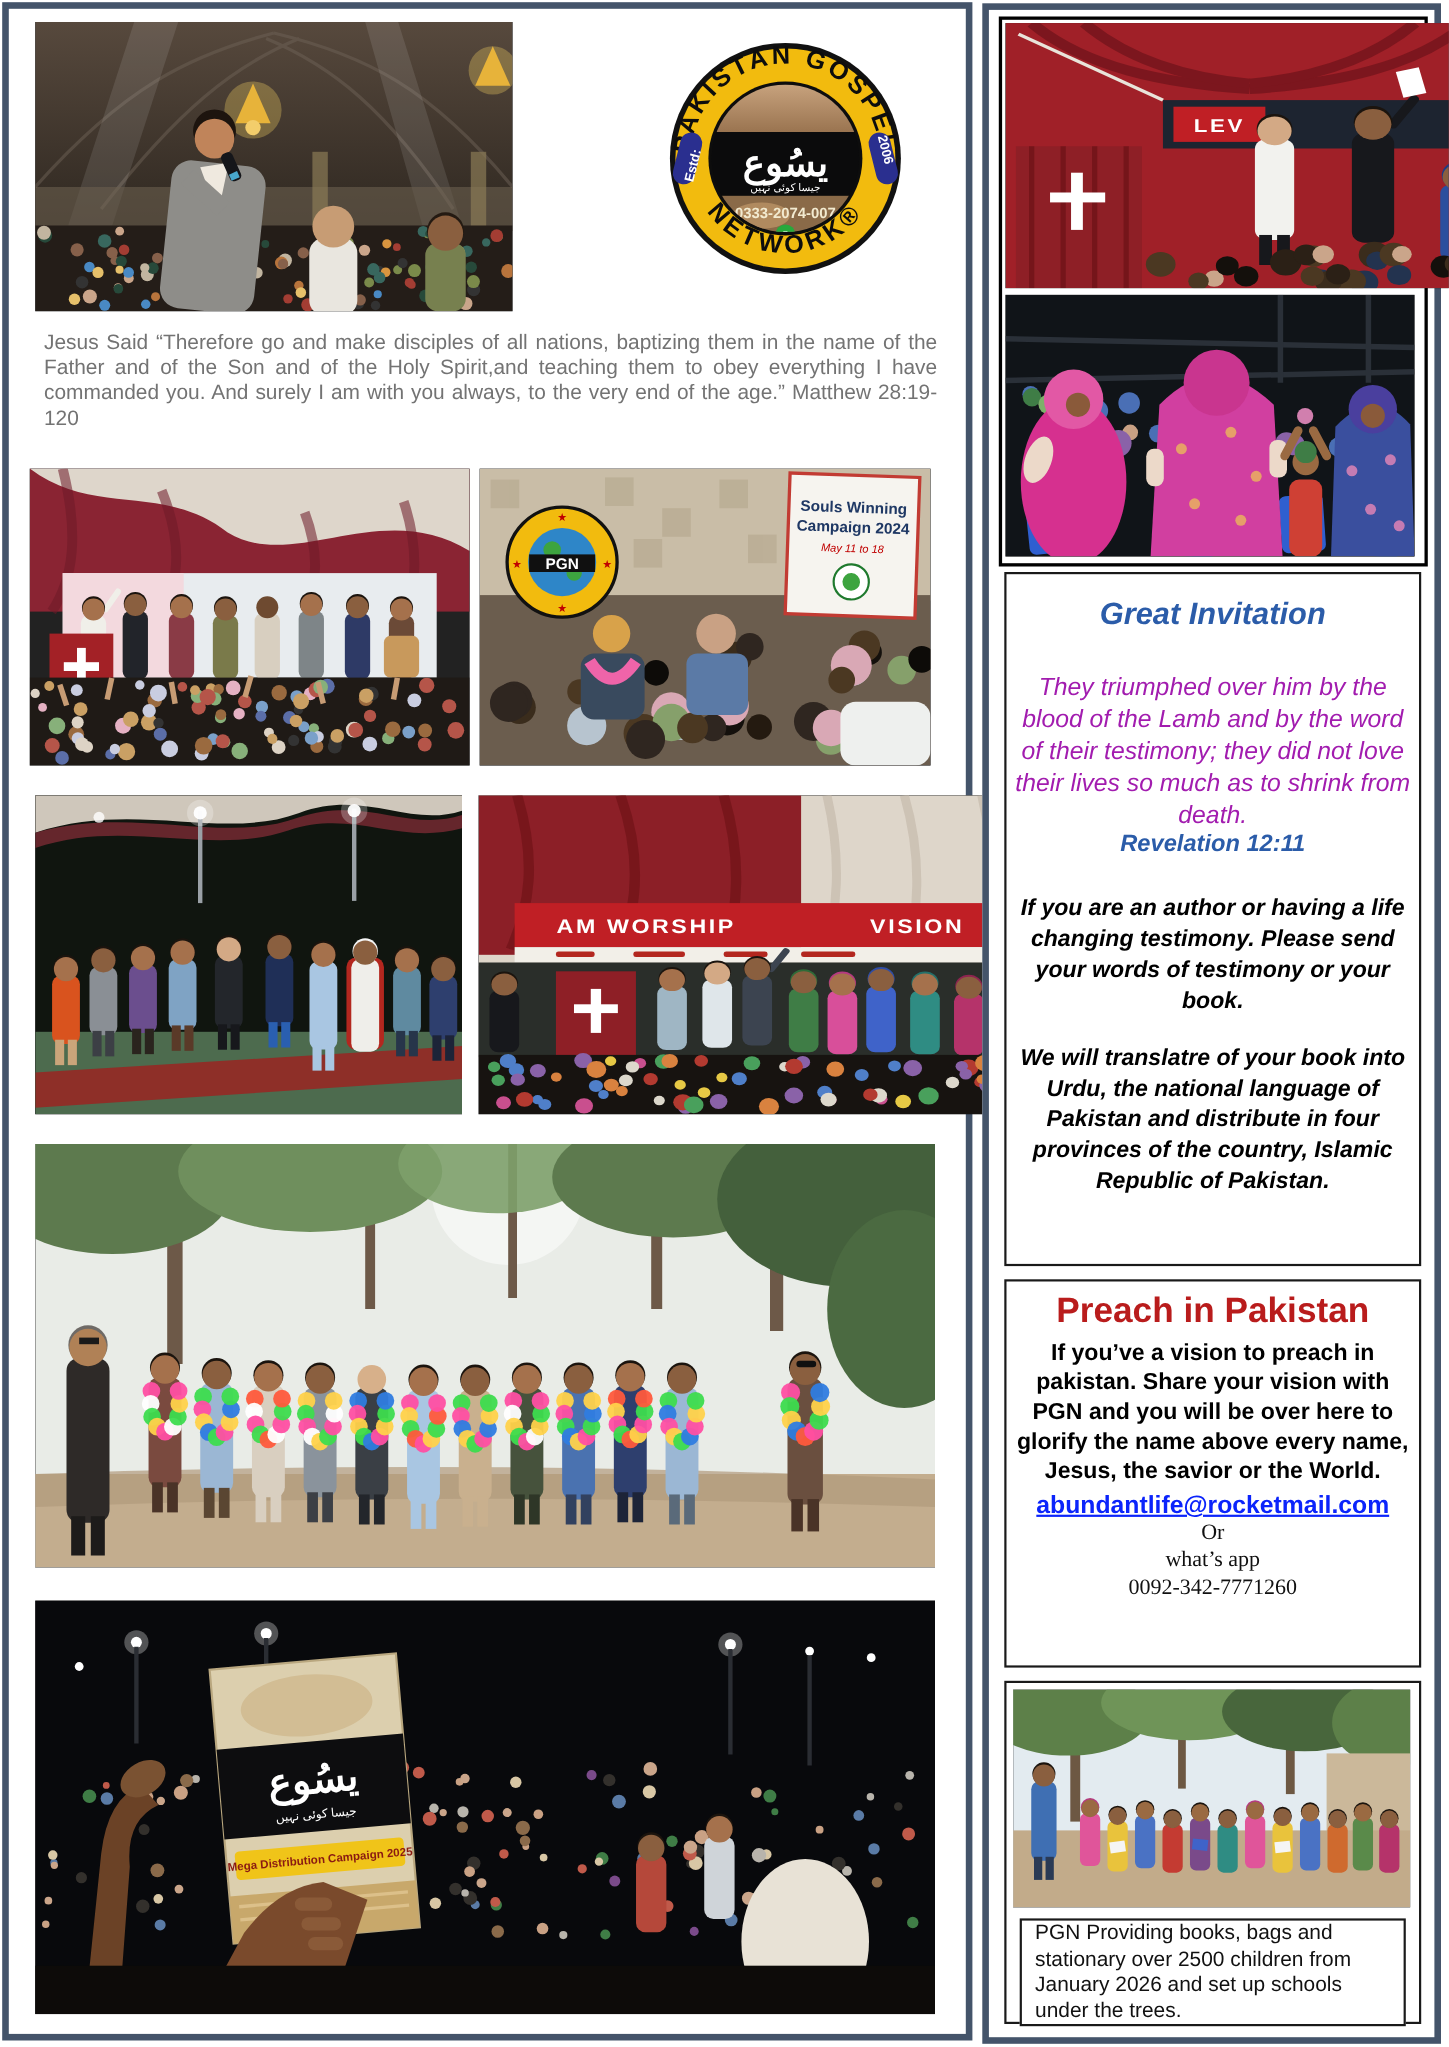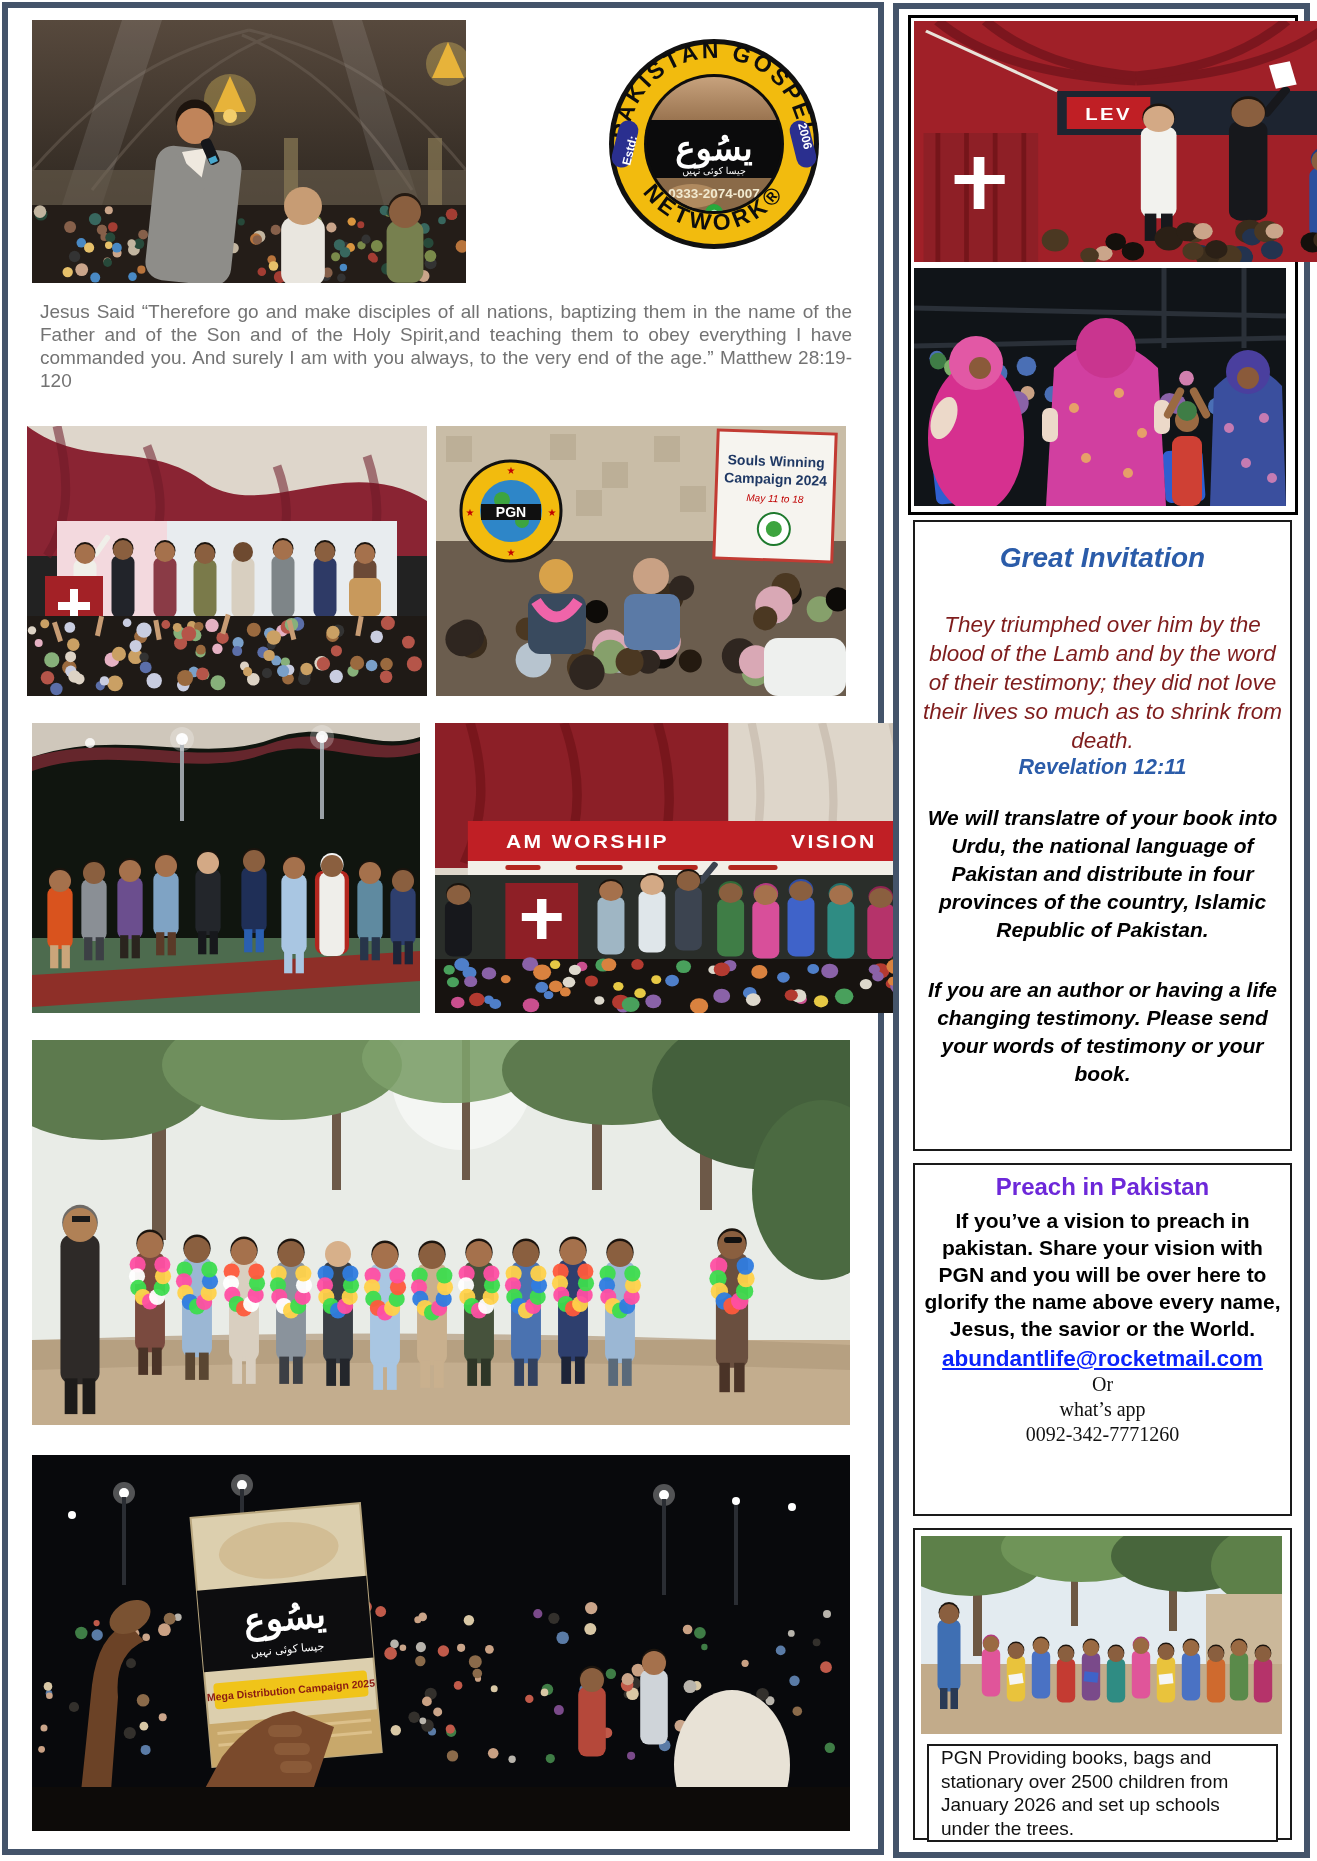--- a/index.html
+++ b/index.html
@@ -25,26 +25,26 @@
   #ph-worship-stage{left:427px;top:715px;width:488px;height:290px;}
   #ph-garlands{left:24px;top:1032px;width:818px;height:385px;}
   #ph-night-book{left:24px;top:1447px;width:818px;height:376px;}
   
   #rb-photos{position:absolute;left:9px;top:6px;width:384px;height:494px;border:3px solid #000;background:#fff;}
   #ph-podium{left:3px;top:3px;width:444px;height:241px;}
   #ph-women{left:3px;top:250px;width:372px;height:238px;}
   .textbox{position:absolute;border:2px solid #1a1a1a;background:#fff;text-align:center;}
   #invitation-box{left:14px;top:511px;width:375px;height:627px;font-style:italic;}
   #invitation-title{margin:20px 8px 0;font-size:28px;font-weight:bold;color:#2b5ca9;}
-  .verse{margin:36px 6px 0;font-size:22.5px;line-height:29px;color:#7f1d1d;}
+  .verse{margin:36px 6px 0;font-size:22.5px;line-height:29px;color:#a21caf;}
   .verse-ref{margin:0 6px;font-size:21.5px;font-weight:bold;color:#2b5ca9;}
   .bold-para{margin:24px 10px 0;font-size:21px;line-height:28px;font-weight:bold;color:#000;}
   #invitation-box .bold-para.first{margin-top:32px;}
   #preach-box{left:14px;top:1154px;width:375px;height:349px;}
-  #preach-title{margin:8px 8px 0;font-size:24px;font-weight:bold;color:#6d28d9;}
+  #preach-title{margin:8px 8px 0;font-size:32px;font-weight:bold;color:#b91c1c;}
   #preach-body{margin:6px 4px 0;font-size:21px;line-height:27px;font-weight:bold;color:#000;}
   #preach-email{display:block;margin:4px 0 0;font-size:22.5px;font-weight:bold;color:#0b24fb;text-decoration:underline;cursor:pointer;}
   .serif-line{margin:0;font-family:"Liberation Serif", serif;font-size:20px;line-height:25px;color:#111;}
   #bottom-box{left:14px;top:1519px;width:375px;height:308px;}
   #ph-children{left:6px;top:6px;width:361px;height:198px;}
   #caption-box{position:absolute;left:12px;right:12px;top:214px;border:2px solid #1a1a1a;background:#fff;}
   #caption-box p{margin:0;padding:0 12px;font-size:19px;line-height:23.5px;color:#111;text-align:left;}
 </style>
 </head>
 <body>
@@ -1306,22 +1306,22 @@
             </g>
         </g>
       </svg>
     </div>
   </div>
 
   <div id="invitation-box" class="textbox">
     <h2 id="invitation-title">Great Invitation</h2>
     <p class="verse">They triumphed over him by the blood of the Lamb and by the word of their testimony; they did not love their lives so much as to shrink from death.</p>
     <p class="verse-ref">Revelation 12:11</p>
+    <p class="bold-para first">If you are an author or having a life changing testimony. Please send your words of testimony or your book.</p>
     <p class="bold-para">We will translatre of your book into Urdu, the national language of Pakistan and distribute in four provinces of the country, Islamic Republic of Pakistan.</p>
-    <p class="bold-para first">If you are an author or having a life changing testimony. Please send your words of testimony or your book.</p>
   </div>
 
   <div id="preach-box" class="textbox">
     <h2 id="preach-title">Preach in Pakistan</h2>
     <p id="preach-body">If you’ve a vision to preach in pakistan. Share your vision with PGN  and you will be over here to glorify the name above every name, Jesus, the savior or the World.</p>
     <a id="preach-email">abundantlife@rocketmail.com</a>
     <p class="serif-line">Or</p>
     <p class="serif-line">what’s app</p>
     <p class="serif-line">0092-342-7771260</p>
   </div>

